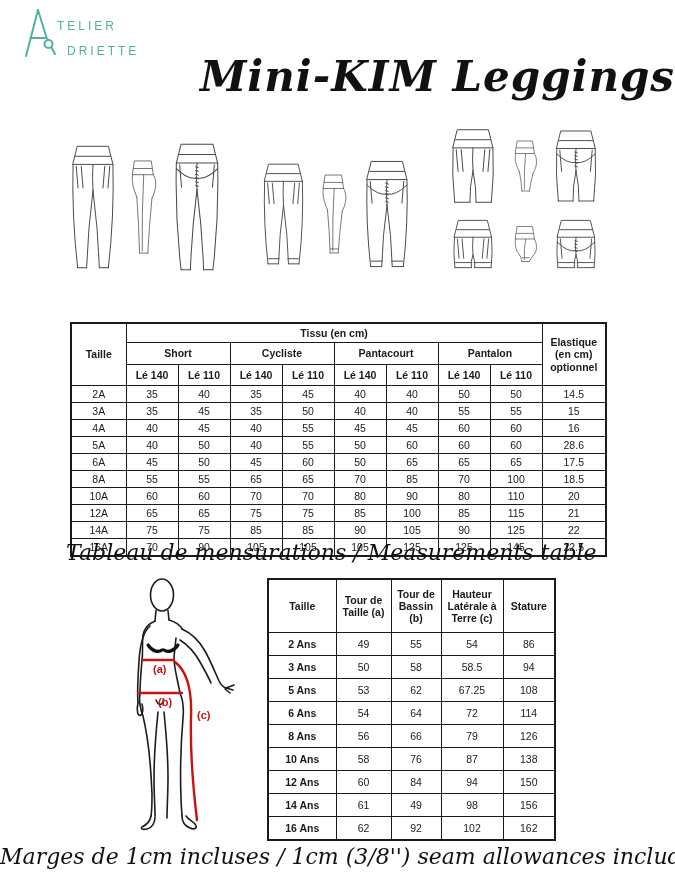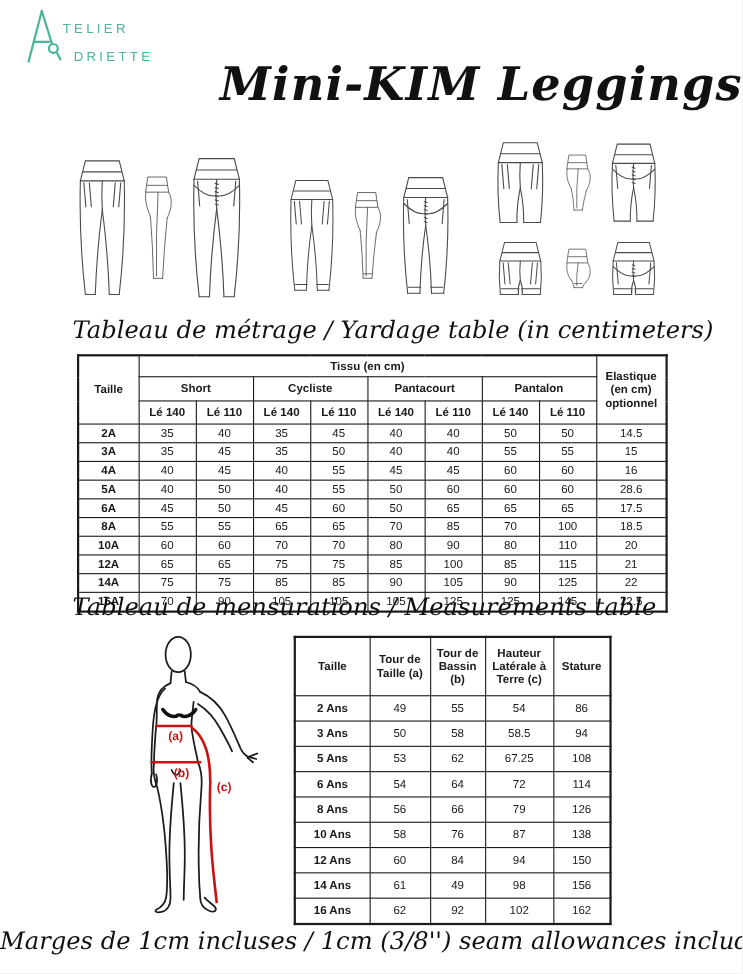--- a/index.html
+++ b/index.html
@@ -30,21 +30,21 @@
   
   table{border-collapse:collapse;table-layout:fixed;position:absolute;background:#fff;}
   th,td{border:1px solid #1a1a1a;text-align:center;vertical-align:middle;
         font-size:10.5px;line-height:1.15;padding:1px 1px;overflow:hidden;}
   th{font-weight:bold;}
   table.yardage{left:70px;top:322px;width:537px;border:2px solid #1a1a1a;}
   .yardage thead tr.r1 th{height:16px;}
   .yardage thead tr.r2 th{height:19px;}
   .yardage thead tr.r3 th{height:18px;}
   .yardage tbody td{height:14px;font-weight:normal;}
-  .yardage tbody td.b{font-weight:bold;}
+  .yardage tbody td.b{font-weight:normal;}
   table.meas{left:267px;top:578px;width:287px;border:2px solid #1a1a1a;}
   .meas thead th{height:48px;padding:2px 3px;}
   .meas tbody td{height:20px;font-weight:normal;}
   .meas tbody td.b{font-weight:bold;}
 
   
   .figure{position:absolute;left:98px;top:572px;width:164px;height:276px;}
   .figure .ink{fill:none;stroke:#1c1c1c;stroke-width:1.6;stroke-linecap:round;}
   .figure .thick{fill:none;stroke:#111;stroke-width:3.2;stroke-linecap:round;}
   .figure .red{fill:none;stroke:#cc1111;stroke-width:2.4;stroke-linecap:round;}
@@ -283,21 +283,20 @@
           <path d="M30.5,36 L33.5,37"></path>
           <path d="M30.5,40 L33.5,41"></path>
           <path d="M10,30 Q22,42 32,40"></path>
           <path d="M54,30 Q42,42 32,40"></path>
           <path d="M13.5,26 Q14.5,37.44 15.5,48.879999999999995"></path>
           <path d="M50.5,26 Q49.5,37.44 48.5,48.879999999999995"></path>
         </svg>
       </div>
   </div>
 
-  <h2 class="h2 script h-yardage">Tableau de métrage / Yardage table (in centimeters)</h2>
 
   <table class="yardage">
     <colgroup>
       <col style="width:55px">
       <col style="width:52px">
         <col style="width:52px">
         <col style="width:52px">
         <col style="width:52px">
       <col style="width:52px">
         <col style="width:52px">

